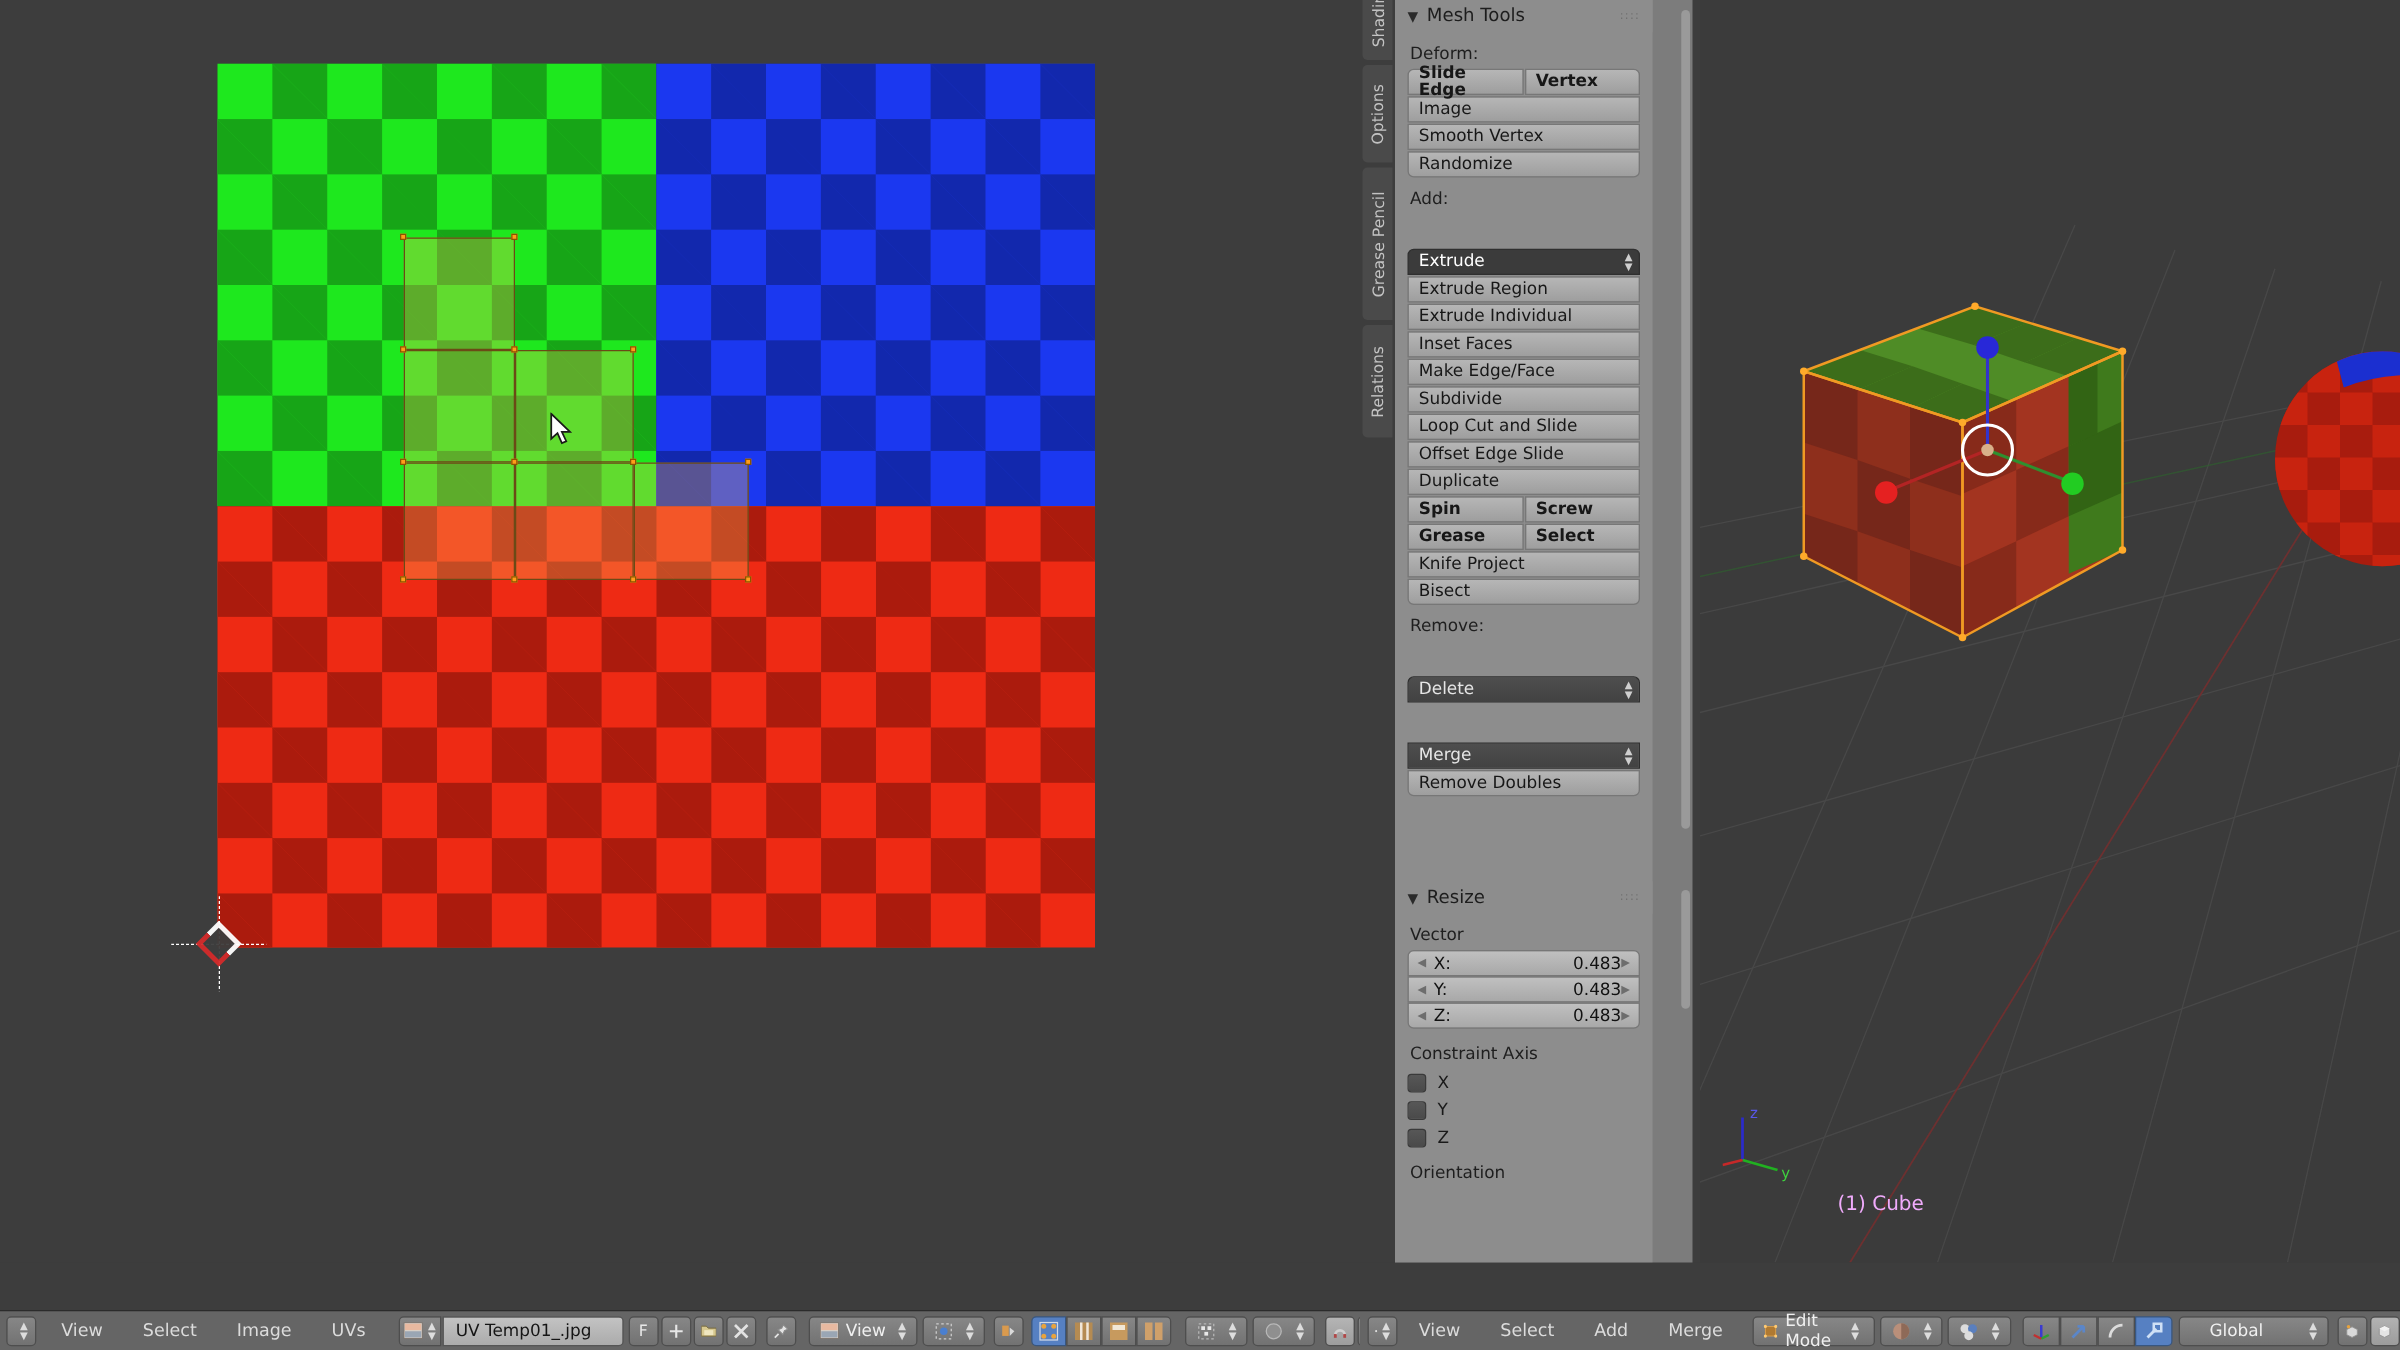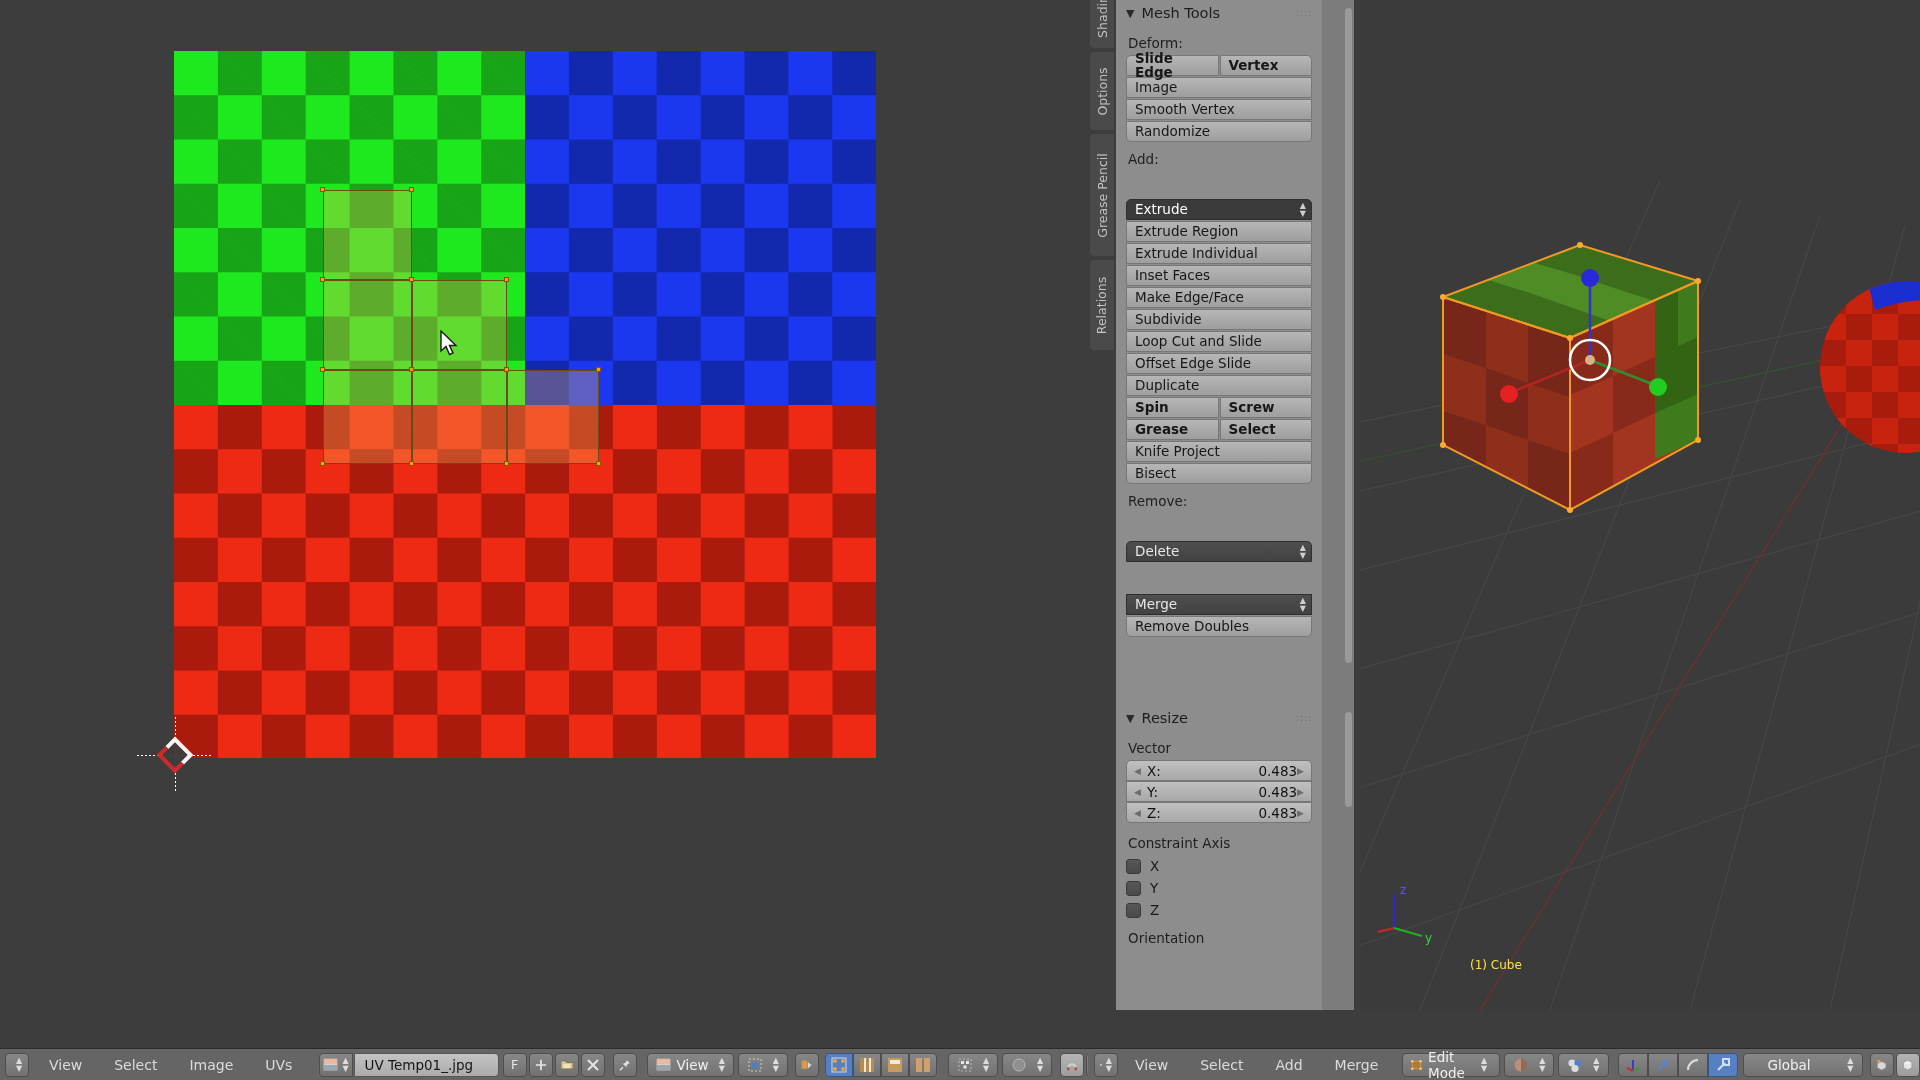--- a/index.html
+++ b/index.html
@@ -83,21 +83,21 @@
   .chkbox { width:15px;height:15px;border-radius:3px;
     background:linear-gradient(to bottom,#575757,#4a4a4a); border:1px solid #3a3a3a; }
 
   .scrollbar{position:absolute;right:2px;width:7px;border-radius:4px;background:#9a9a9a;}
 
   
   #viewport { position:absolute; left:1360px; top:0; width:560px; height:1010px;
     background:#3b3b3b; overflow:hidden; }
   .vpgrid{position:absolute;inset:0;}
   #axisgiz{position:absolute;left:18px;bottom:60px;width:70px;height:70px;}
-  #objname{position:absolute;left:110px;bottom:38px;color:#fde047;font-size:12px;}
+  #objname{position:absolute;left:110px;bottom:38px;color:#f0abfc;font-size:16px;}
 
   
   .header { position:absolute; bottom:0; height:32px; background:#656565;
     display:flex; align-items:center; border-top:1px solid #2b2b2b; }
   #uv-header { left:0; width:1088px; }
   #vp-header { left:1088px; width:832px; }
   .menu { color:#dcdcdc; font-size:14px; padding:0 16px; }
   .hbtn { height:24px; min-width:24px; display:flex; align-items:center;
     justify-content:center; background:linear-gradient(to bottom,#878787,#727272);
     border:1px solid #4e4e4e; border-radius:4px; margin:0 1px; color:#e8e8e8;

